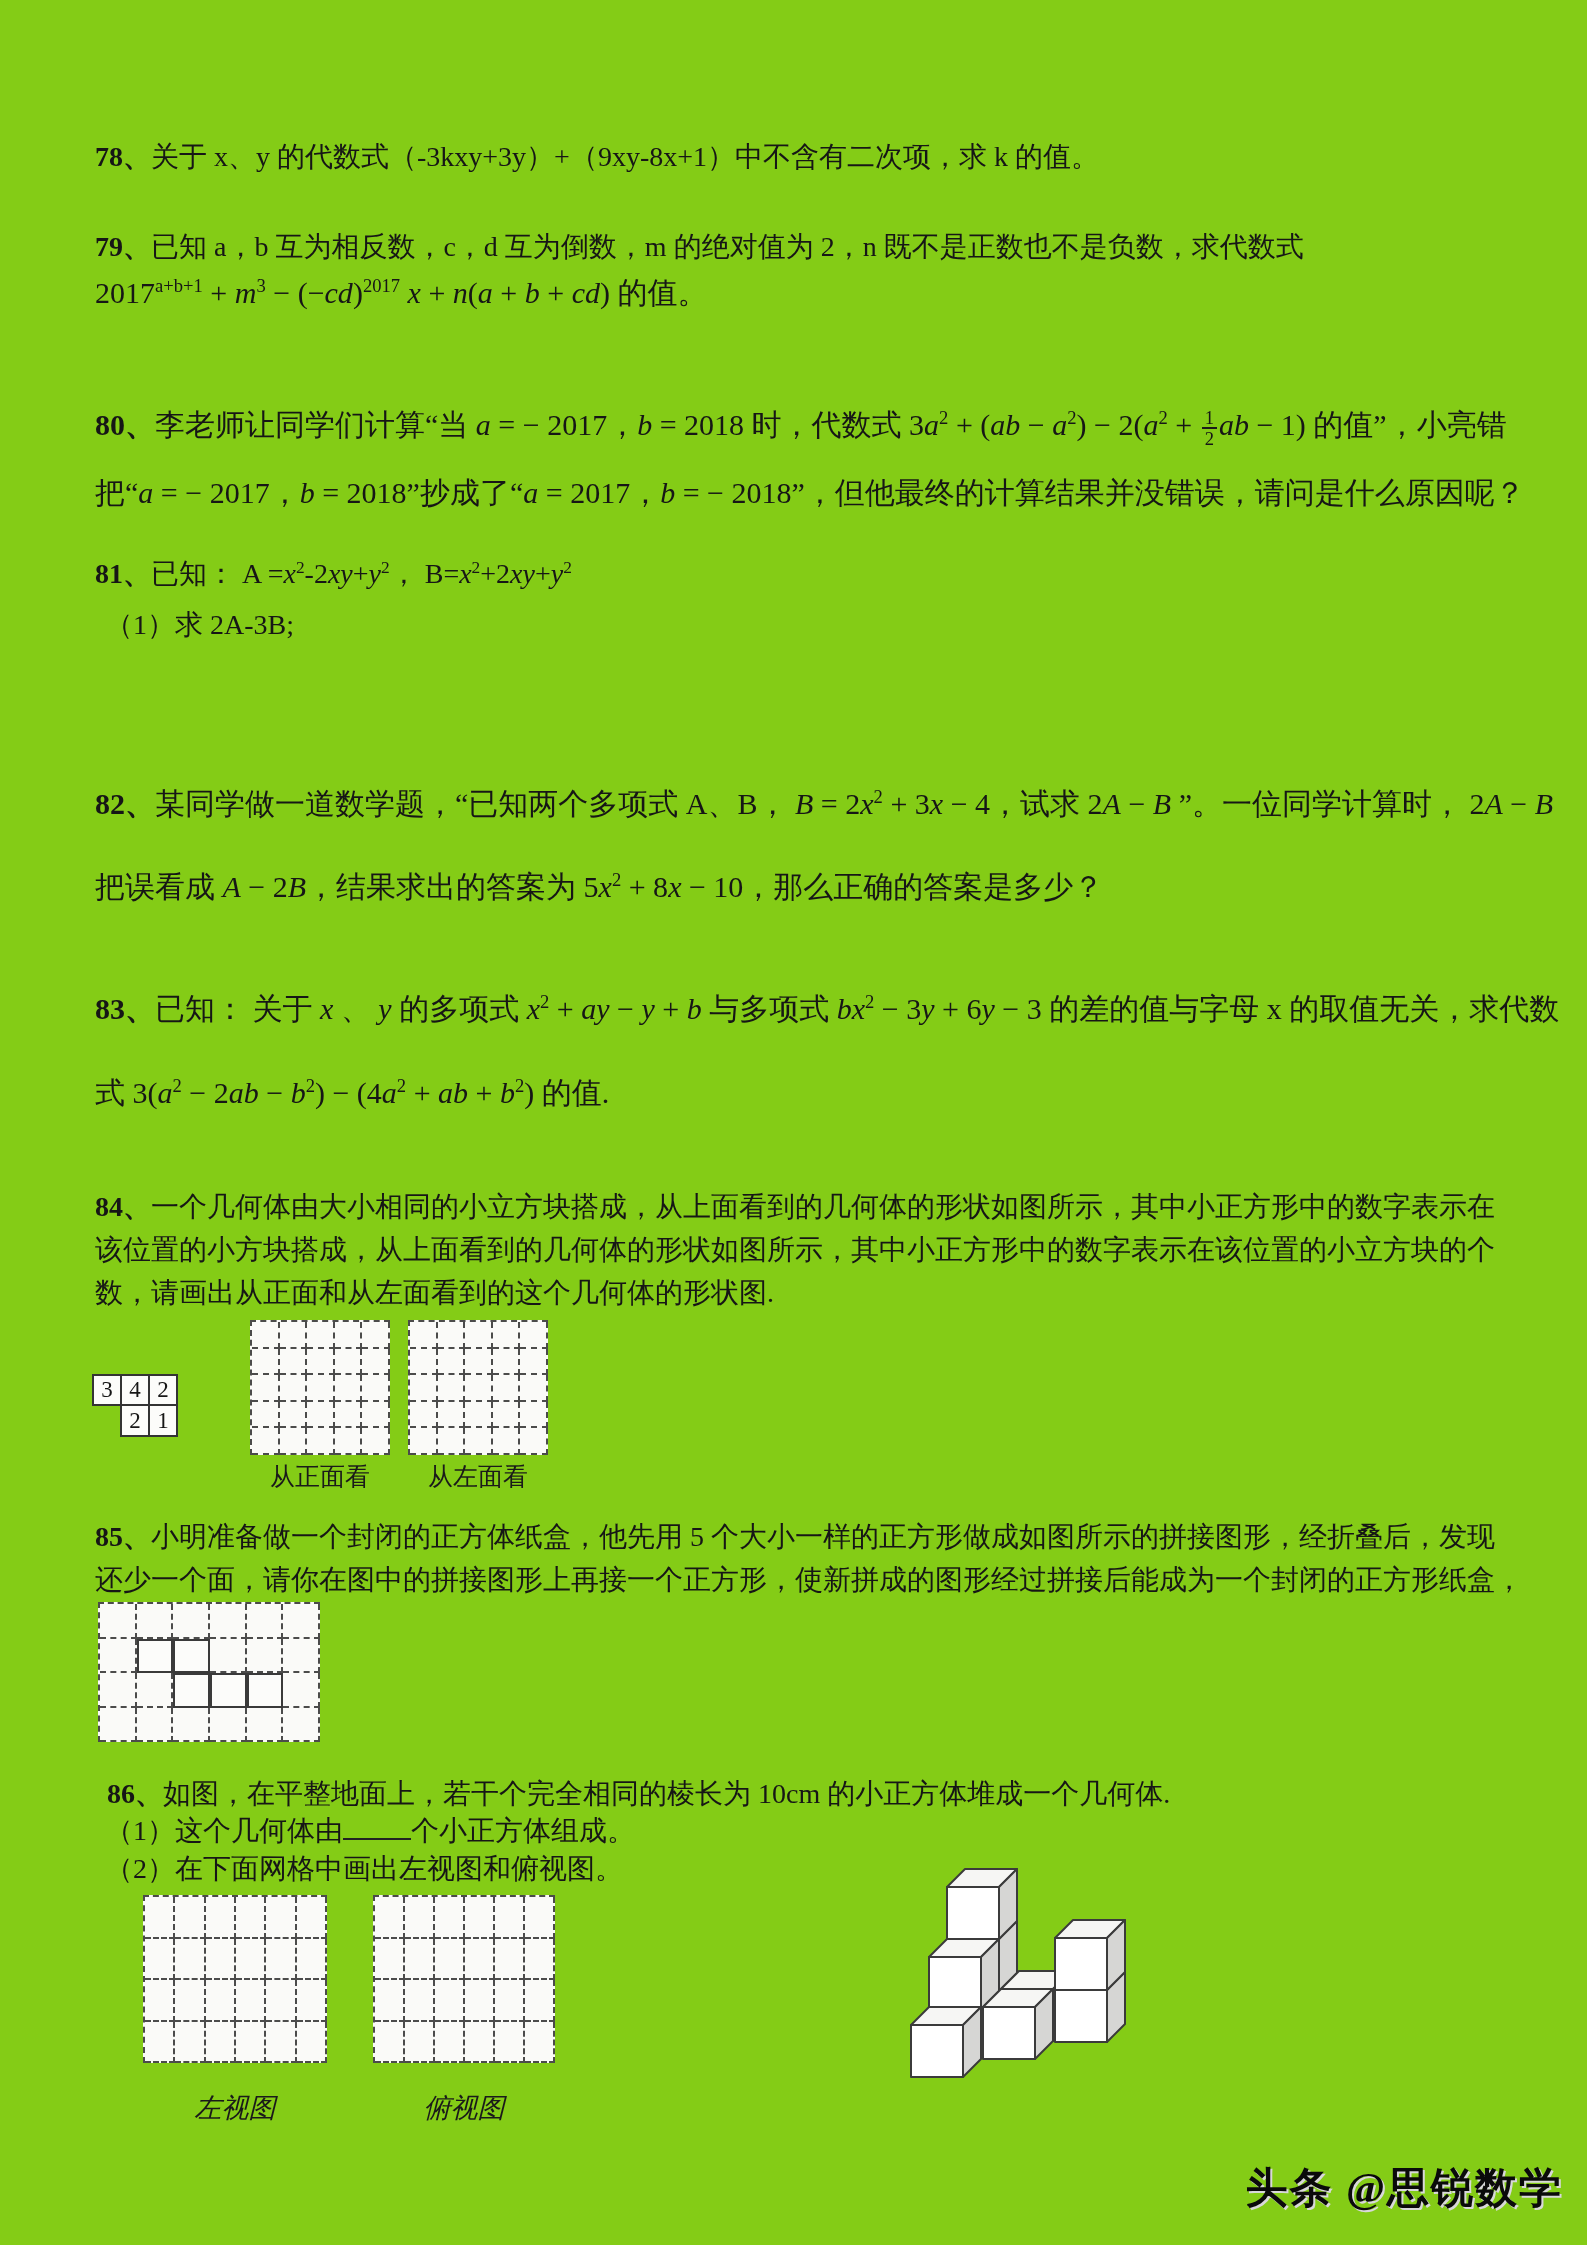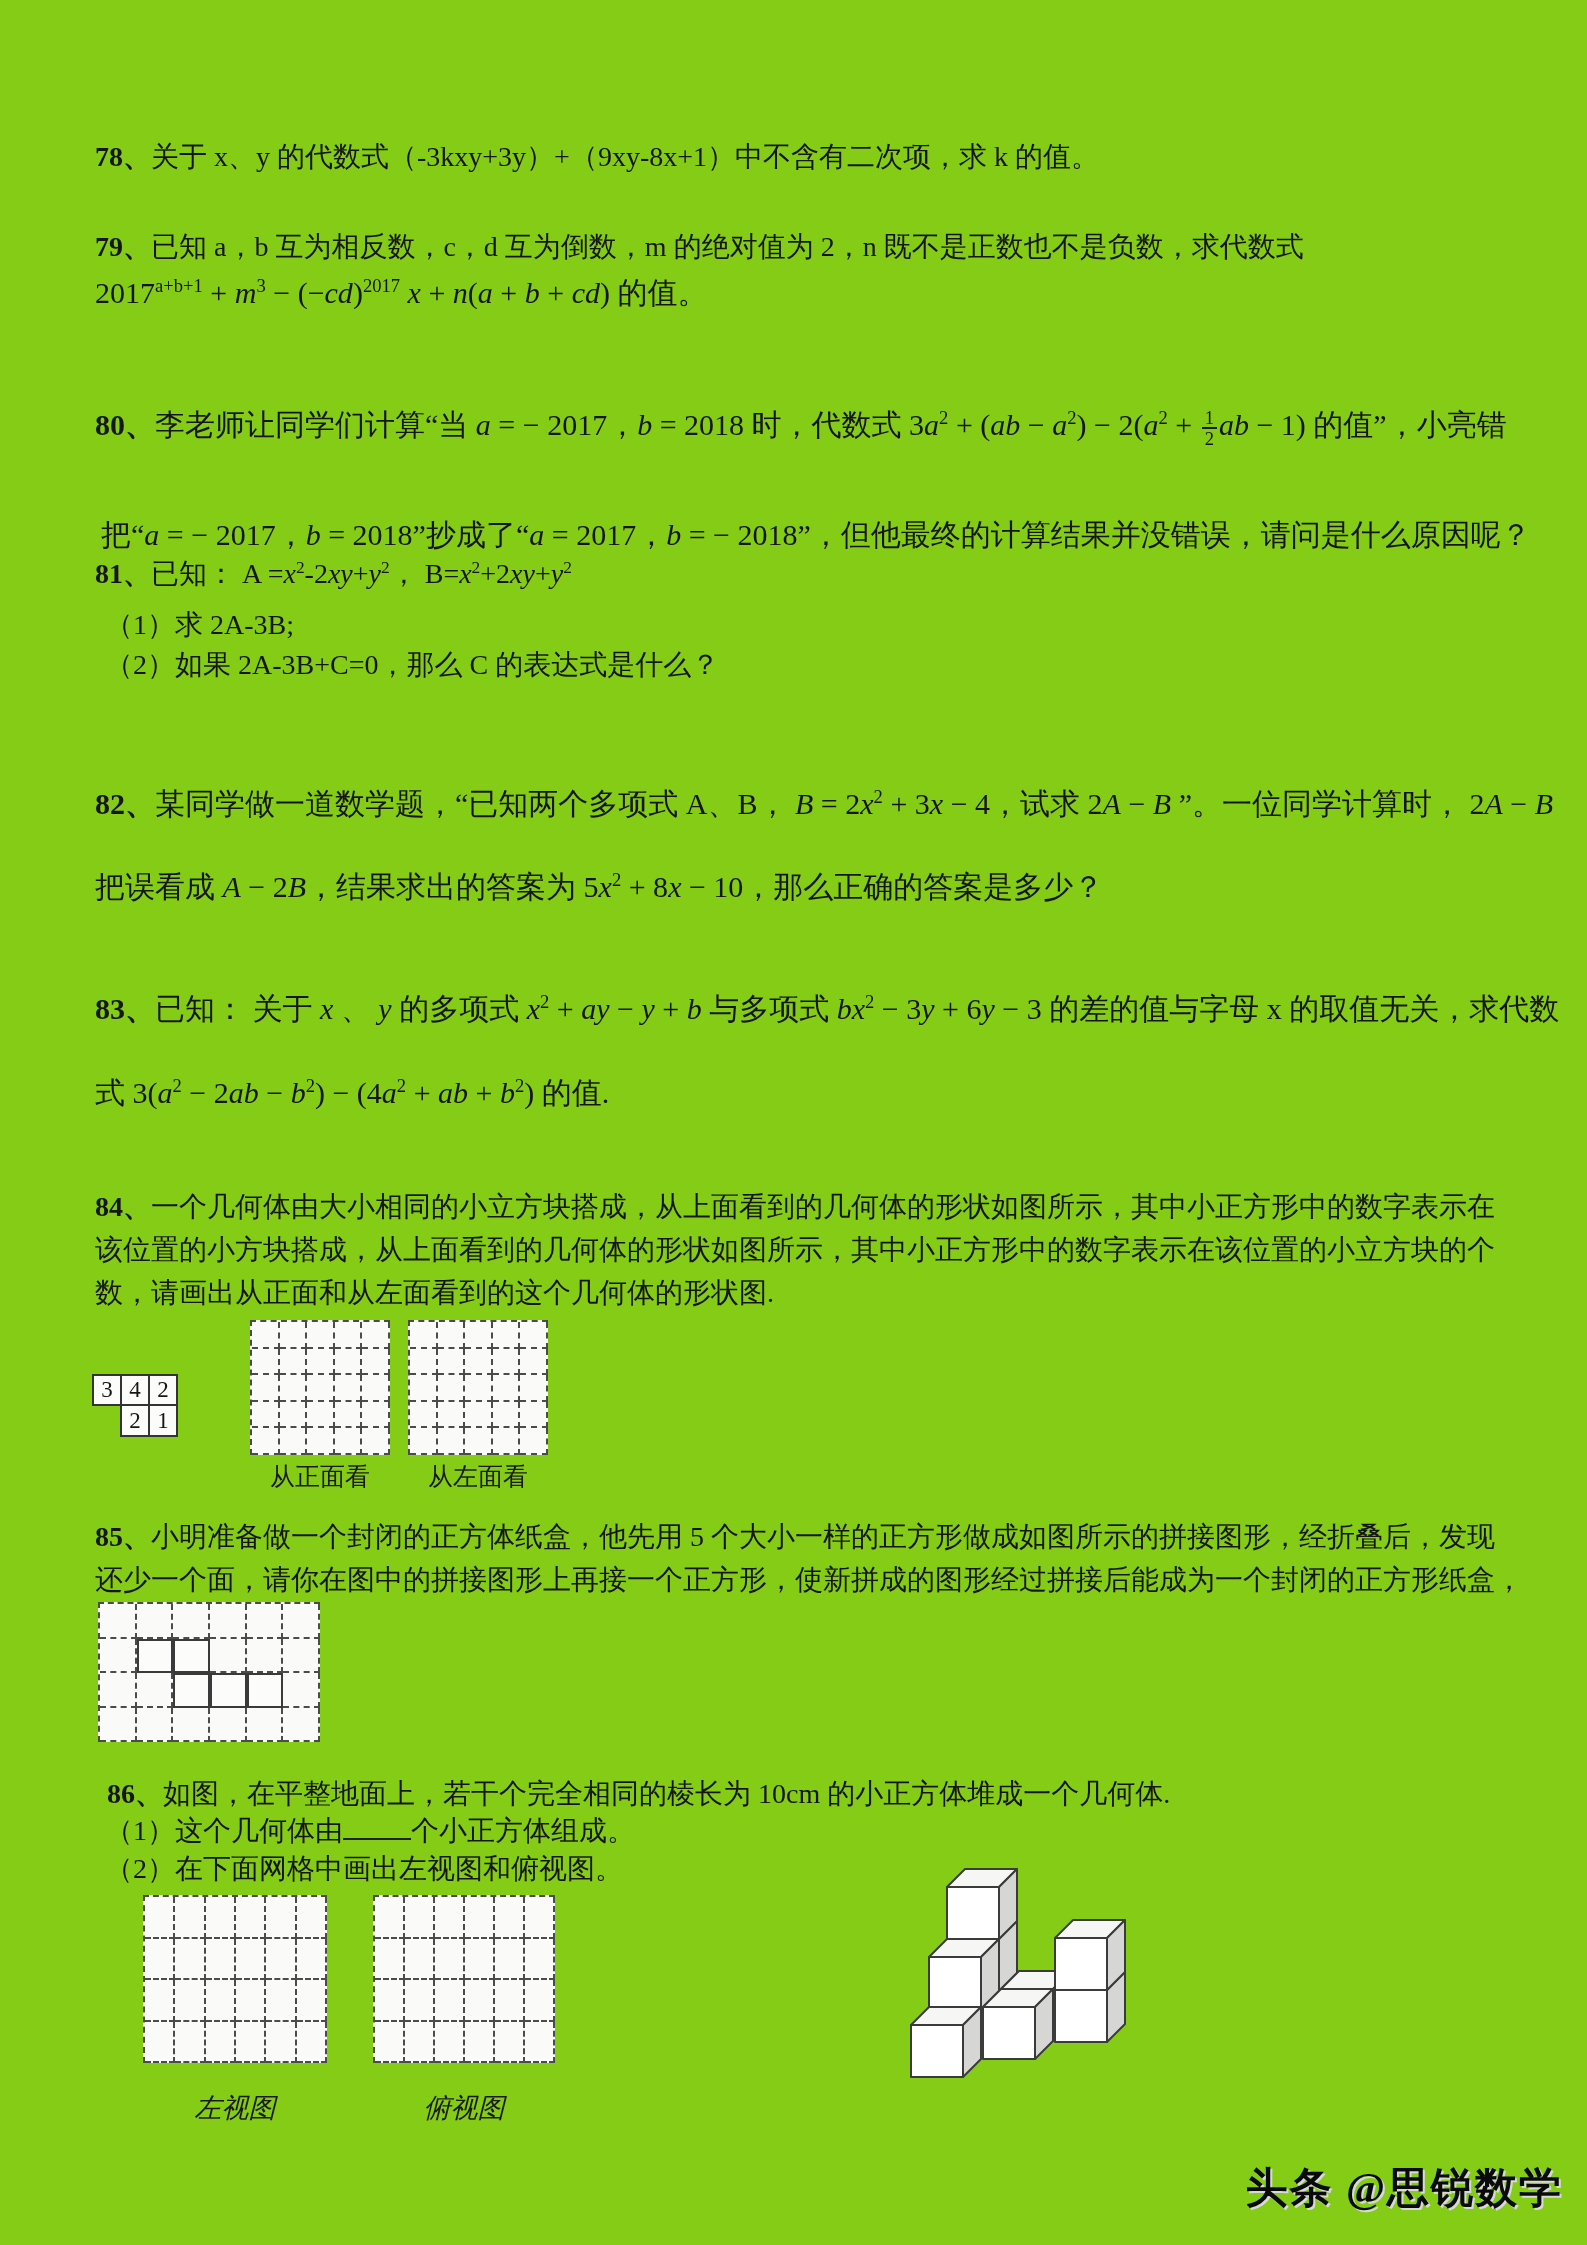--- a/index.html
+++ b/index.html
@@ -44,25 +44,24 @@
 
   <div class="line" style="top:136px;left:95px;"><span class="seg-b">78、</span><span class="seg-n">关于 x、y 的代数式（-3kxy+3y）+（9xy-8x+1）中不含有二次项，求 k 的值。</span></div>
 
   <div class="line" style="top:226px;left:95px;"><span class="seg-b">79、</span><span class="seg-n">已知 a，b 互为相反数，c，d 互为倒数，m 的绝对值为 2，n 既不是正数也不是负数，求代数式</span></div>
   <div class="line math" style="top:272px;left:95px;"><span class="seg-n">2017</span><span class="seg-si">a+b+1</span><span class="seg-n"> + </span><span class="seg-i">m</span><span class="seg-s">3</span><span class="seg-n"> − (−</span><span class="seg-i">cd</span><span class="seg-n">)</span><span class="seg-s">2017</span><span class="seg-n"> </span><span class="seg-i">x</span><span class="seg-n"> + </span><span class="seg-i">n</span><span class="seg-n">(</span><span class="seg-i">a</span><span class="seg-n"> + </span><span class="seg-i">b</span><span class="seg-n"> + </span><span class="seg-i">cd</span><span class="seg-n">) 的值。</span></div>
 
   <div class="line math fracline" style="top:396px;left:95px;"><span class="seg-b">80、</span><span class="seg-n">李老师让同学们计算“当 </span><span class="seg-i">a</span><span class="seg-n"> = − 2017，</span><span class="seg-i">b</span><span class="seg-n"> = 2018 时，代数式 3</span><span class="seg-i">a</span><span class="seg-s">2</span><span class="seg-n"> + (</span><span class="seg-i">ab</span><span class="seg-n"> − </span><span class="seg-i">a</span><span class="seg-s">2</span><span class="seg-n">) − 2(</span><span class="seg-i">a</span><span class="seg-s">2</span><span class="seg-n"> + </span><span class="seg-f">
         <span class="fnum">1</span>
         <span class="fden">2</span>
       </span><span class="seg-i">ab</span><span class="seg-n"> − 1) 的值”，小亮错</span></div>
-  <div class="line math" style="top:472px;left:101px;margin-top:42px;"><span class="seg-n">把“</span><span class="seg-i">a</span><span class="seg-n"> = − 2017，</span><span class="seg-i">b</span><span class="seg-n"> = 2018”抄成了“</span><span class="seg-i">a</span><span class="seg-n"> = 2017，</span><span class="seg-i">b</span><span class="seg-n"> = − 2018”，但他最终的计算结果并没错误，请问是什么原因呢？</span></div>
+  <div class="line math" style="top:472px;left:95px;"><span class="seg-n">把“</span><span class="seg-i">a</span><span class="seg-n"> = − 2017，</span><span class="seg-i">b</span><span class="seg-n"> = 2018”抄成了“</span><span class="seg-i">a</span><span class="seg-n"> = 2017，</span><span class="seg-i">b</span><span class="seg-n"> = − 2018”，但他最终的计算结果并没错误，请问是什么原因呢？</span></div>
 
   <div class="line" style="top:553px;left:95px;"><span class="seg-b">81、</span><span class="seg-n">已知： A =</span><span class="seg-i">x</span><span class="seg-s">2</span><span class="seg-n">-2</span><span class="seg-i">xy</span><span class="seg-n">+</span><span class="seg-i">y</span><span class="seg-s">2</span><span class="seg-n">， B=</span><span class="seg-i">x</span><span class="seg-s">2</span><span class="seg-n">+2</span><span class="seg-i">xy</span><span class="seg-n">+</span><span class="seg-i">y</span><span class="seg-s">2</span></div>
   <div class="line" style="top:604px;left:105px;"><span class="seg-n">（1）求 2A-3B;</span></div>
-  <div class="line" style="top:644px;left:105px;"><span class="seg-n">（2）如果 2A-3B+C=0，那么 C 的表达式是什么？</span></div>
 
   <div class="line math" style="top:783px;left:95px;"><span class="seg-b">82、</span><span class="seg-n">某同学做一道数学题，“已知两个多项式 A、B， </span><span class="seg-i">B</span><span class="seg-n"> = 2</span><span class="seg-i">x</span><span class="seg-s">2</span><span class="seg-n"> + 3</span><span class="seg-i">x</span><span class="seg-n"> − 4，试求 2</span><span class="seg-i">A</span><span class="seg-n"> − </span><span class="seg-i">B</span><span class="seg-n"> ”。一位同学计算时， 2</span><span class="seg-i">A</span><span class="seg-n"> − </span><span class="seg-i">B</span></div>
   <div class="line math" style="top:866px;left:95px;"><span class="seg-n">把误看成 </span><span class="seg-i">A</span><span class="seg-n"> − 2</span><span class="seg-i">B</span><span class="seg-n">，结果求出的答案为 5</span><span class="seg-i">x</span><span class="seg-s">2</span><span class="seg-n"> + 8</span><span class="seg-i">x</span><span class="seg-n"> − 10，那么正确的答案是多少？</span></div>
 
   <div class="line math" style="top:988px;left:95px;"><span class="seg-b">83、</span><span class="seg-n">已知： 关于 </span><span class="seg-i">x</span><span class="seg-n"> 、 </span><span class="seg-i">y</span><span class="seg-n"> 的多项式 </span><span class="seg-i">x</span><span class="seg-s">2</span><span class="seg-n"> + </span><span class="seg-i">ay</span><span class="seg-n"> − </span><span class="seg-i">y</span><span class="seg-n"> + </span><span class="seg-i">b</span><span class="seg-n"> 与多项式 </span><span class="seg-i">bx</span><span class="seg-s">2</span><span class="seg-n"> − 3</span><span class="seg-i">y</span><span class="seg-n"> + 6</span><span class="seg-i">y</span><span class="seg-n"> − 3 的差的值与字母 x 的取值无关，求代数</span></div>
   <div class="line math" style="top:1072px;left:95px;"><span class="seg-n">式 3(</span><span class="seg-i">a</span><span class="seg-s">2</span><span class="seg-n"> − 2</span><span class="seg-i">ab</span><span class="seg-n"> − </span><span class="seg-i">b</span><span class="seg-s">2</span><span class="seg-n">) − (4</span><span class="seg-i">a</span><span class="seg-s">2</span><span class="seg-n"> + </span><span class="seg-i">ab</span><span class="seg-n"> + </span><span class="seg-i">b</span><span class="seg-s">2</span><span class="seg-n">) 的值.</span></div>
 
   <div class="line" style="top:1186px;left:95px;"><span class="seg-b">84、</span><span class="seg-n">一个几何体由大小相同的小立方块搭成，从上面看到的几何体的形状如图所示，其中小正方形中的数字表示在</span></div>
   <div class="line" style="top:1229px;left:95px;"><span class="seg-n">该位置的小方块搭成，从上面看到的几何体的形状如图所示，其中小正方形中的数字表示在该位置的小立方块的个</span></div>
   <div class="line" style="top:1272px;left:95px;"><span class="seg-n">数，请画出从正面和从左面看到的这个几何体的形状图.</span></div>

